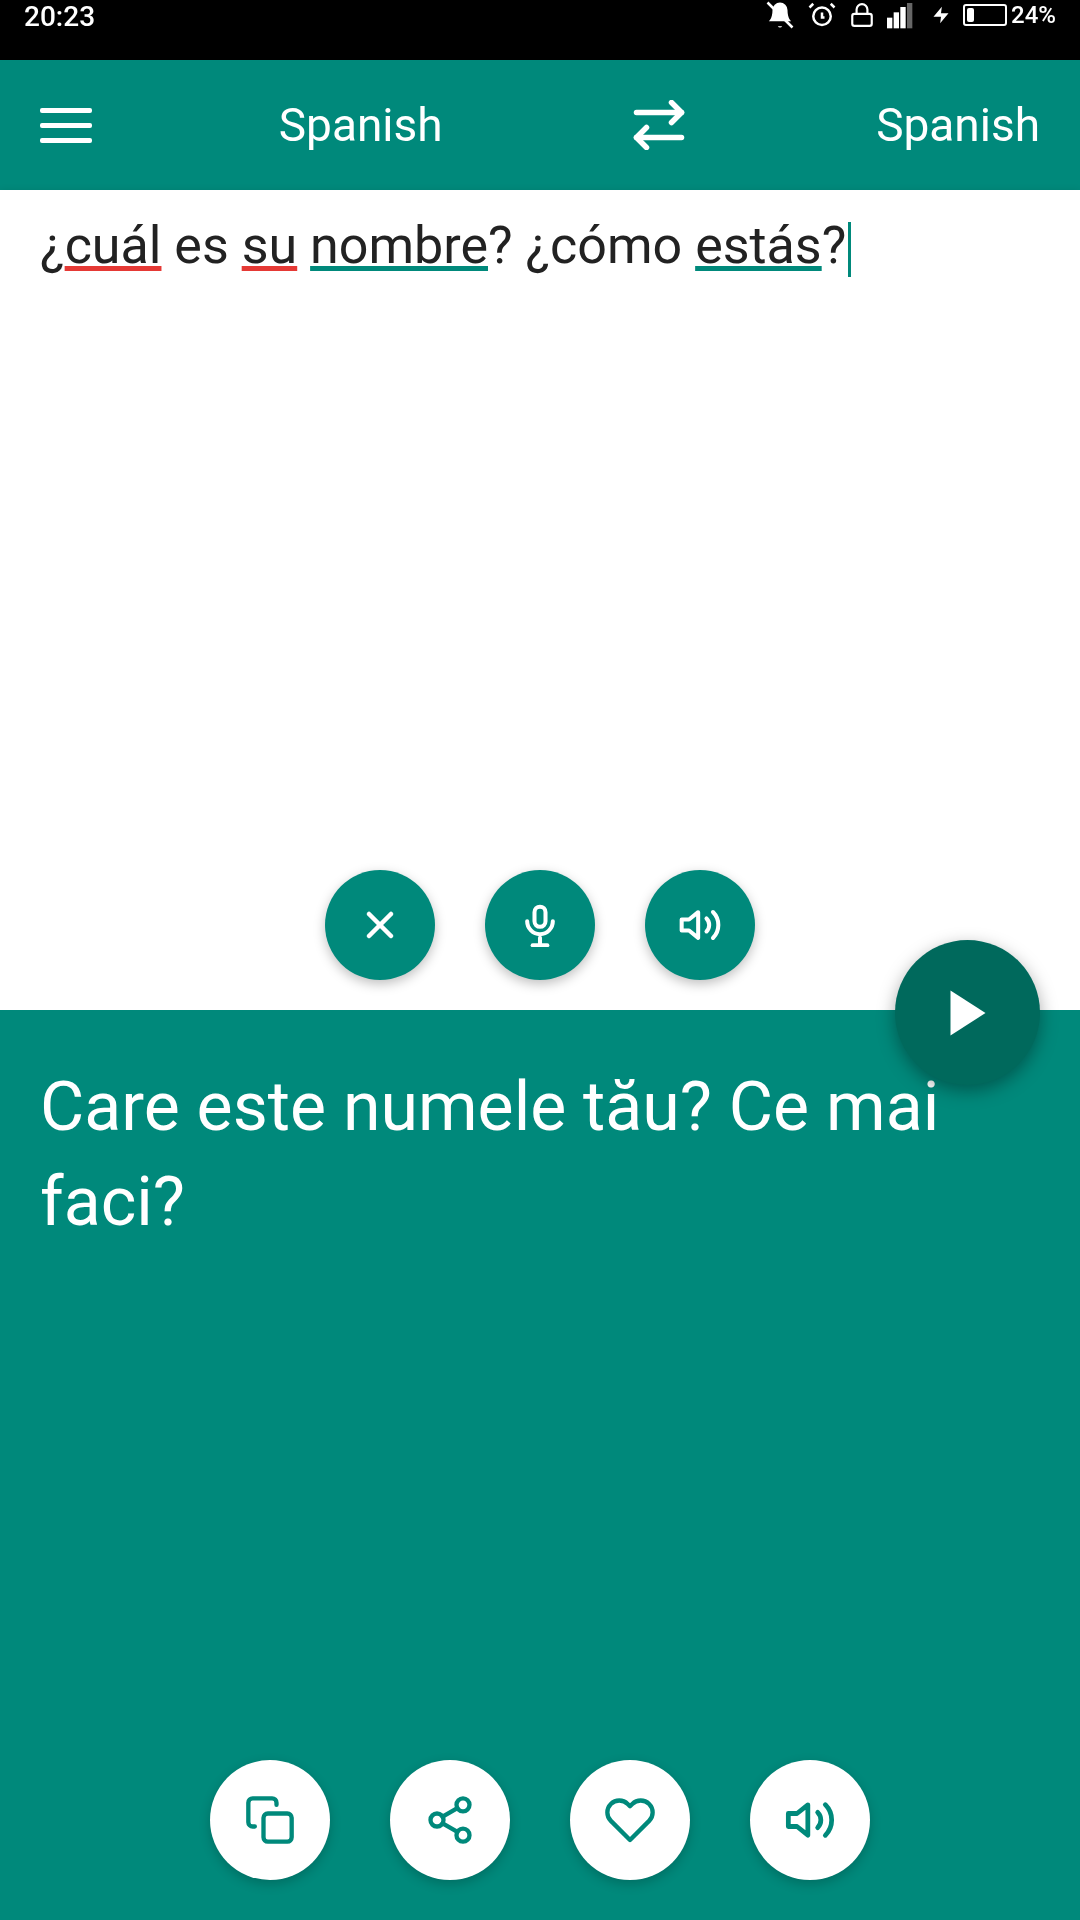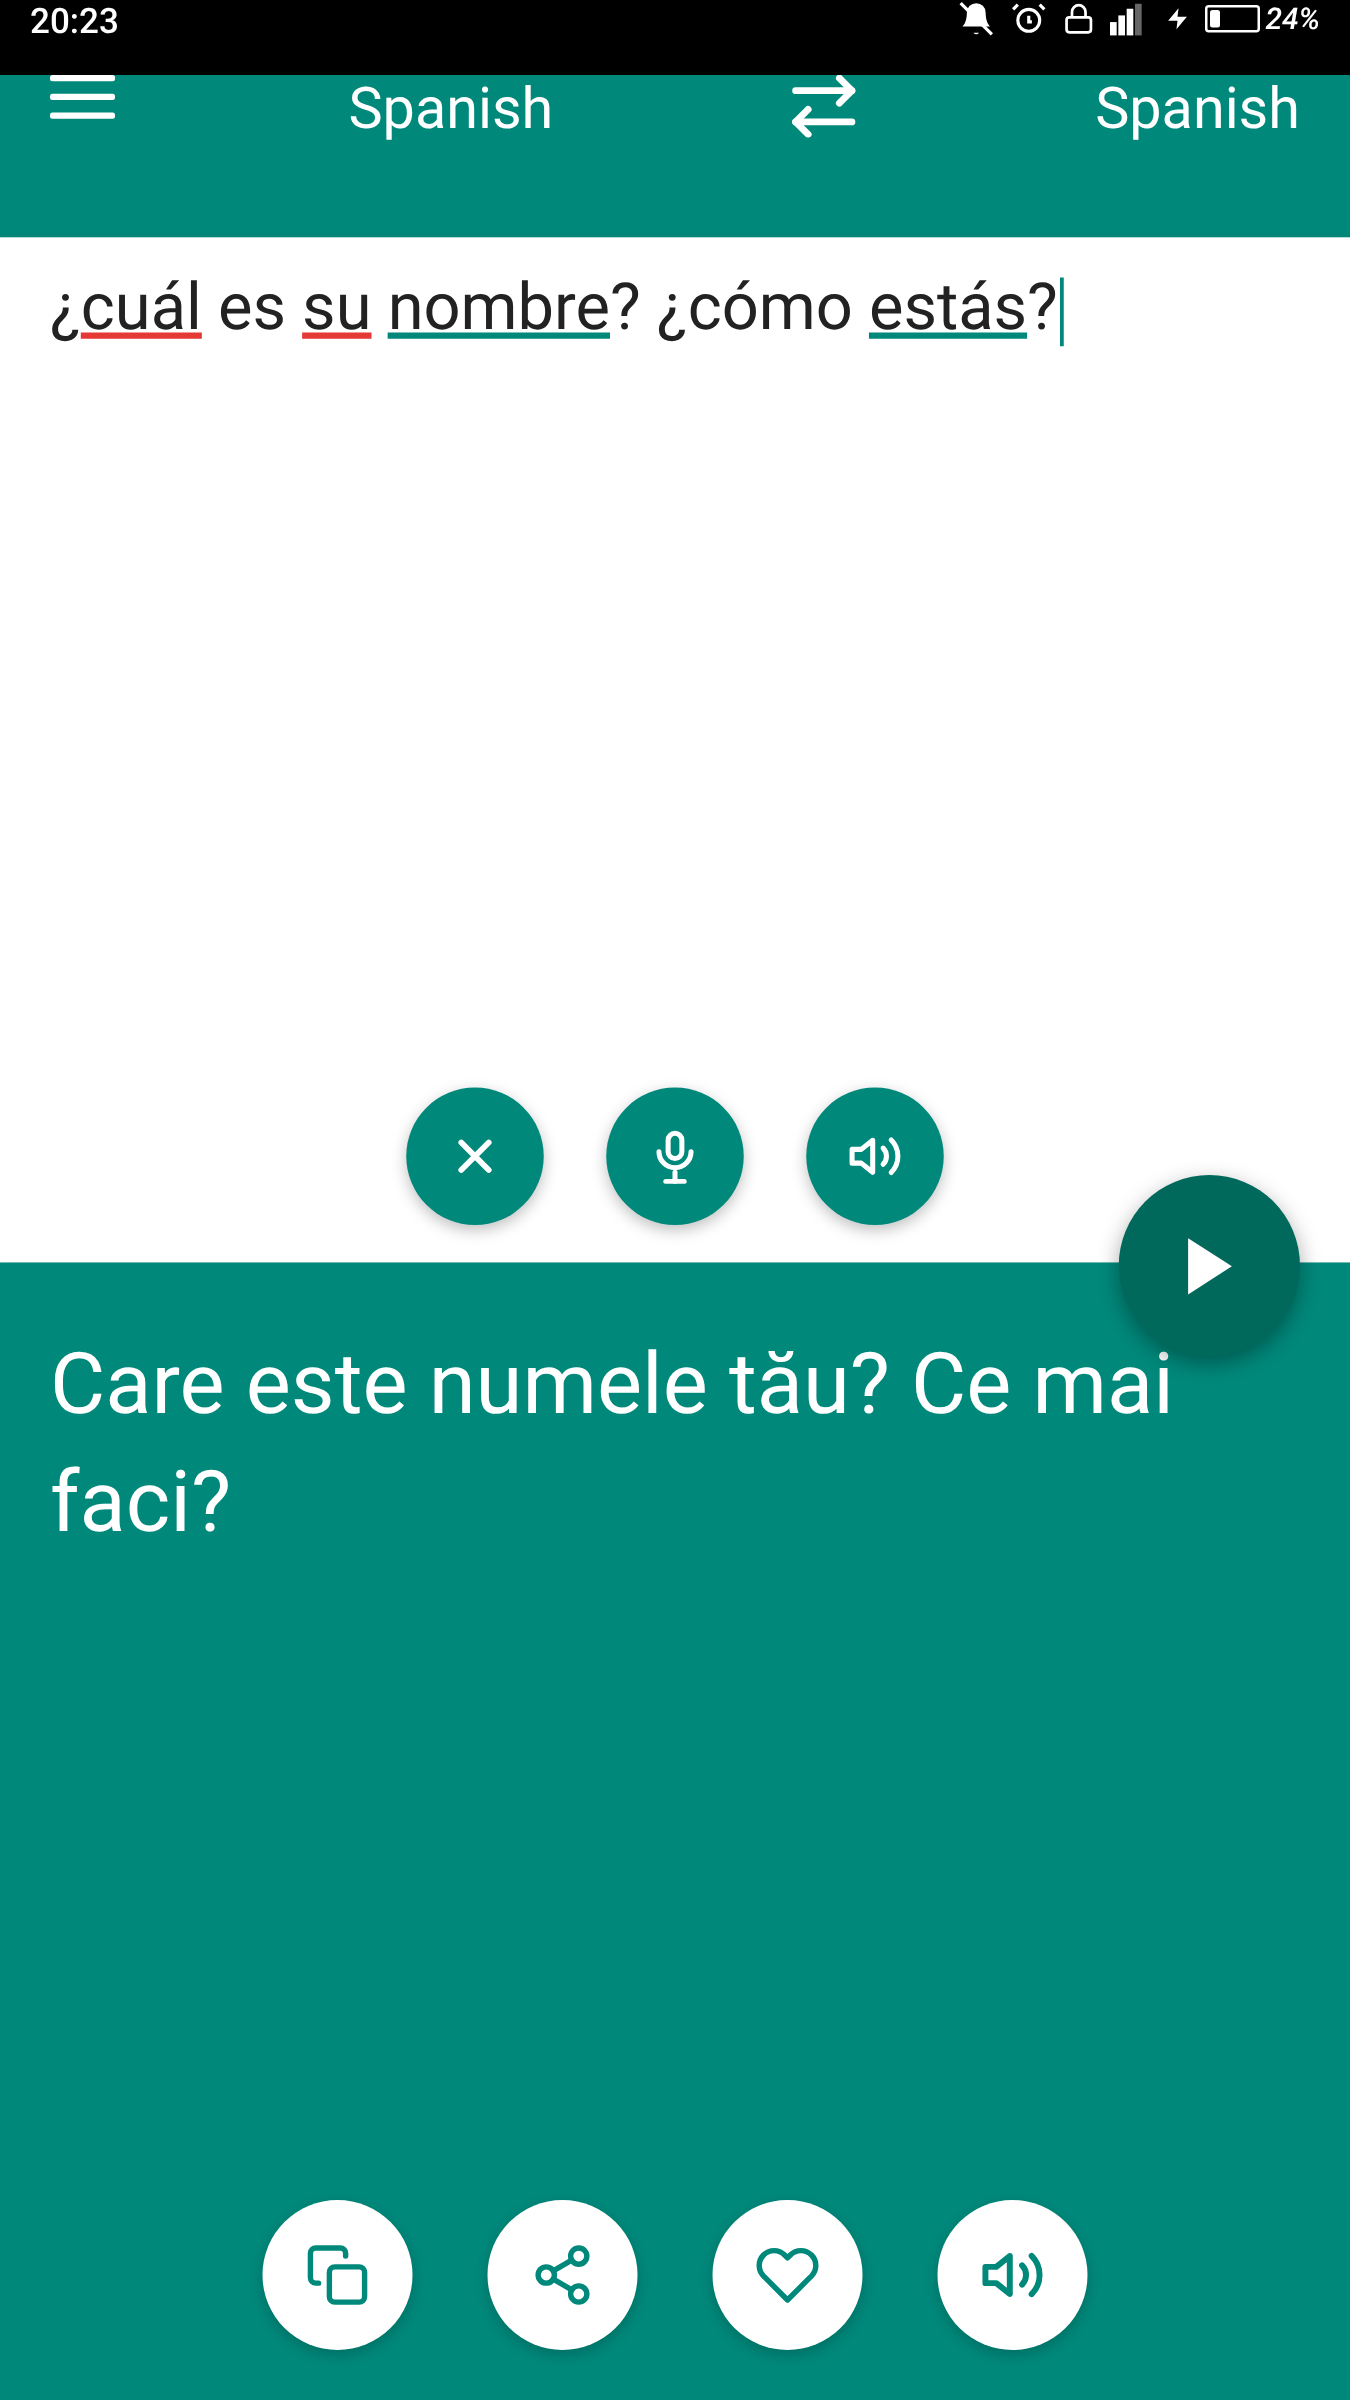--- a/index.html
+++ b/index.html
@@ -33,22 +33,23 @@
       gap: 12px;
       font-size: 24px;
     }
 
     
     .toolbar {
       width: 100%;
       height: 130px;
       background: #00897b;
       display: flex;
+      align-items: center;
       justify-content: space-between;
-      padding: 0 40px;
+      padding: 12px 40px;
     }
     .toolbar-lang {
       color: #fff;
       font-size: 46px;
       font-weight: 400;
     }
     .toolbar-swap {
       color: #fff;
       font-size: 52px;
     }
@@ -230,21 +231,21 @@
     </svg>
 
     <svg width="20" height="30" viewBox="0 0 24 24" fill="white">
       <polygon points="13 2 3 14 12 14 11 22 21 10 12 10 13 2"></polygon>
     </svg>
 
     <div style="display:flex;align-items:center;gap:4px;">
       <div style="width:44px;height:22px;border:2px solid white;border-radius:3px;position:relative;display:flex;align-items:center;padding:2px;">
         <div style="width:20%;height:100%;background:white;border-radius:2px;"></div>
       </div>
-      <span style="font-size:24px;font-style:italic;">24%</span>
+      <span style="font-size:24px;">24%</span>
     </div>
   </div>
 </div>
 
 <div class="toolbar">
   <div class="hamburger-icon">
     <span></span>
     <span></span>
     <span></span>
   </div>

